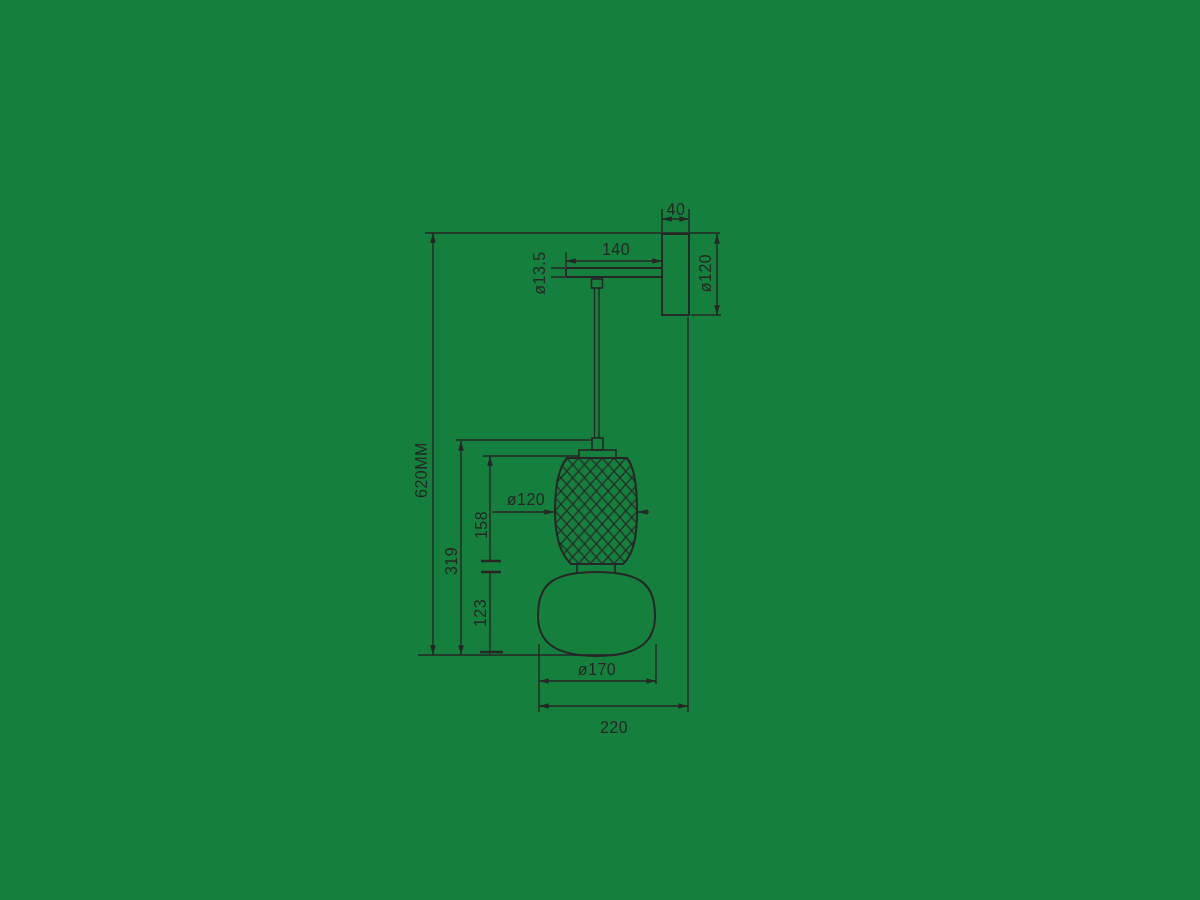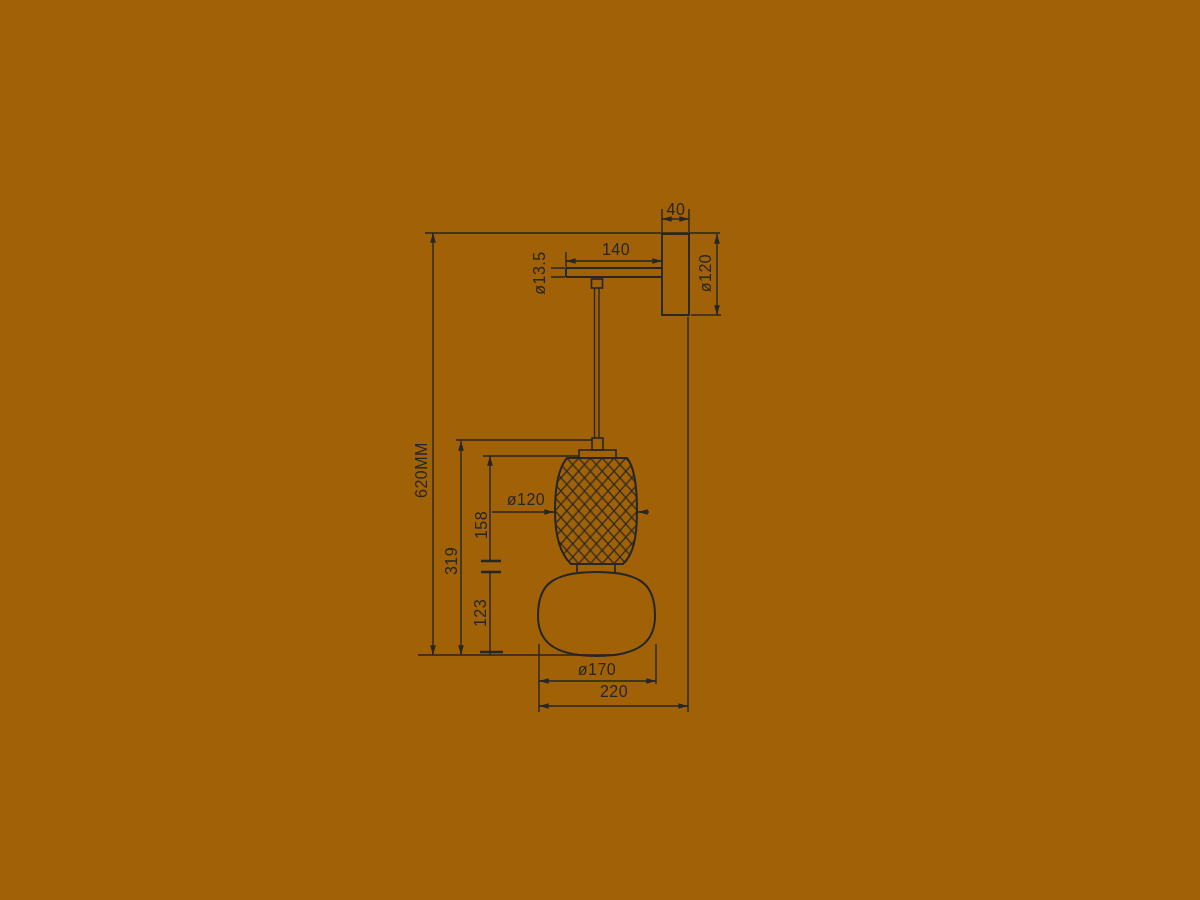--- a/index.html
+++ b/index.html
@@ -4,21 +4,21 @@
 <style>
   html, body {
     margin: 0;
     padding: 0;
     background: #ffffff;
   }
   .stage {
     position: relative;
     width: 1200px;
     height: 900px;
-    background: #a16207;
+    background: #15803d;
     overflow: hidden;
     font-family: "Liberation Sans", sans-serif;
   }
   .stage svg {
     position: absolute;
     left: 0;
     top: 0;
   }
   .dim-label {
     position: absolute;
@@ -127,15 +127,15 @@
   <span class="dim-label rot" style="left:452px; top:561px;">319</span>
 
   <span class="dim-label rot" style="left:482px; top:525px;">158</span>
 
   <span class="dim-label" style="left:526px; top:500px;">ø120</span>
 
   <span class="dim-label rot" style="left:481px; top:613px;">123</span>
 
   <span class="dim-label" style="left:597px; top:670px;">ø170</span>
 
-  <span class="dim-label" style="left:614px; top:692px;">220</span>
+  <span class="dim-label" style="left:614px; top:728px;">220</span>
 
 </div>
 
 </body></html>

